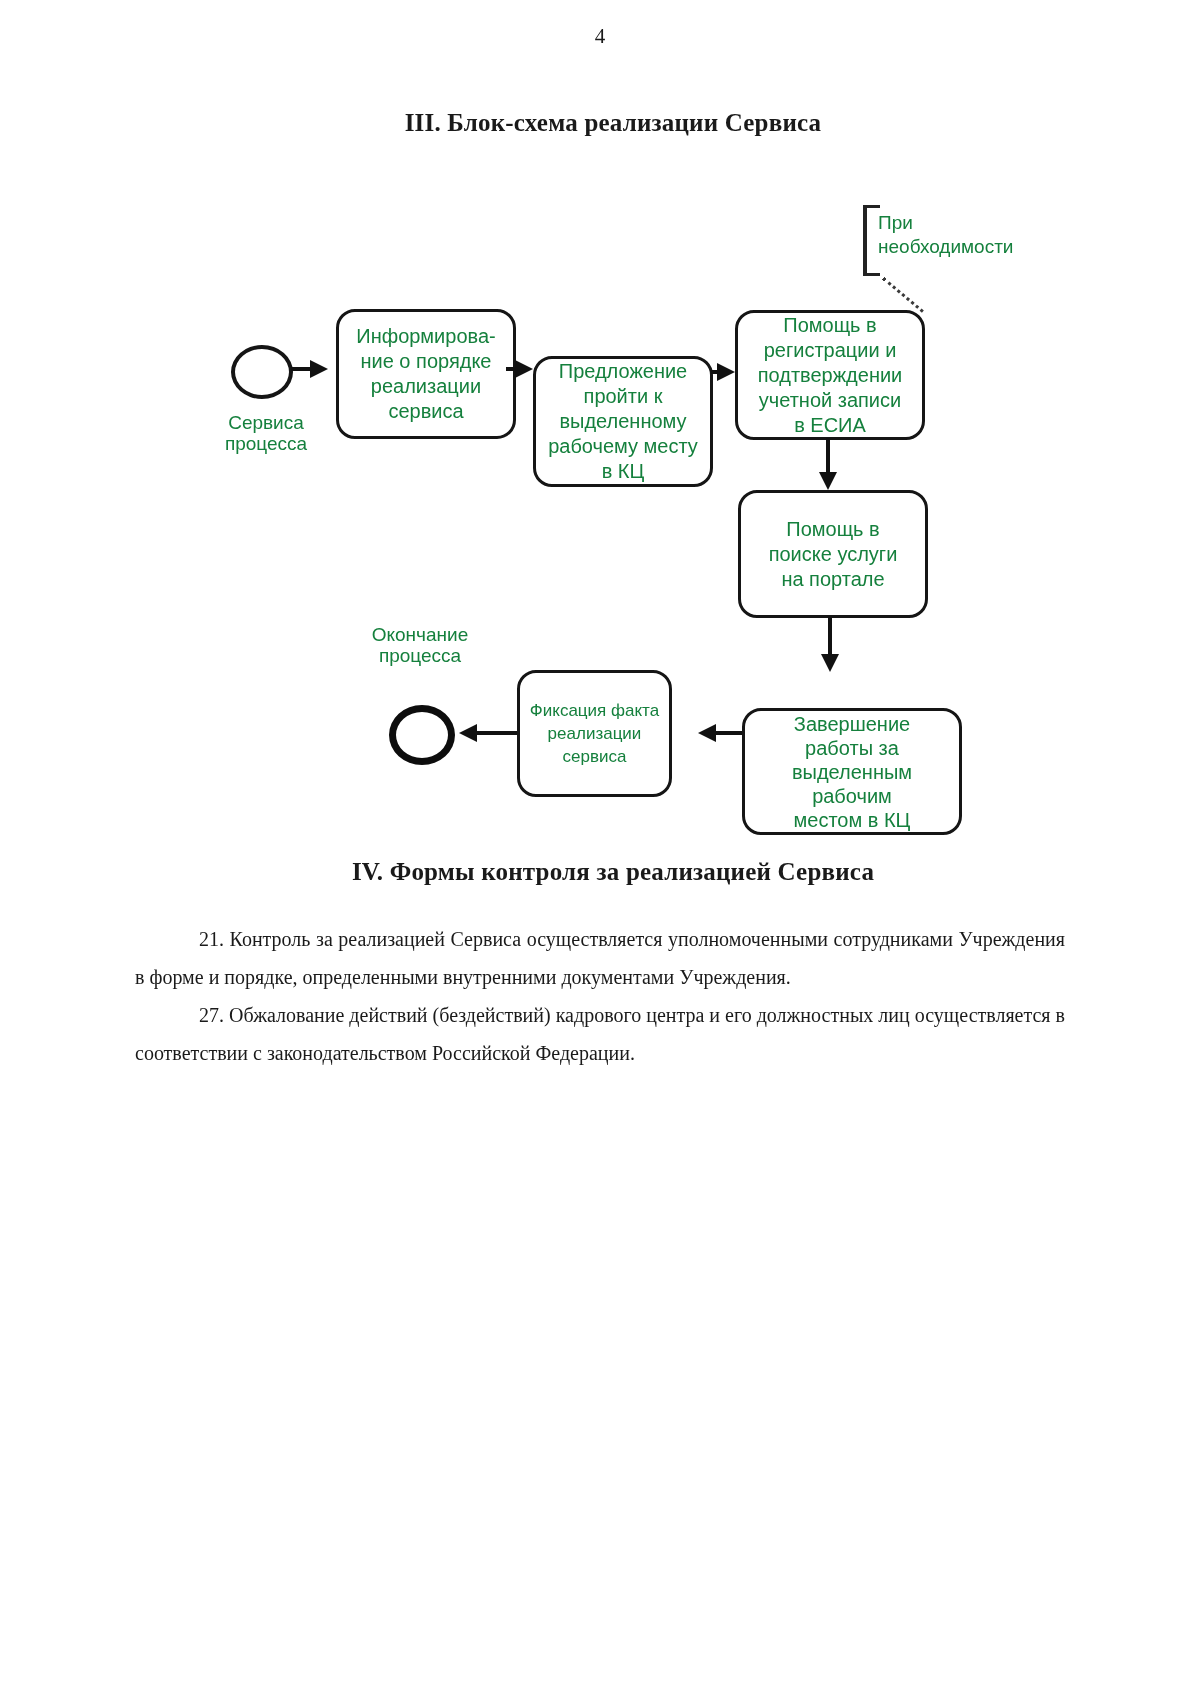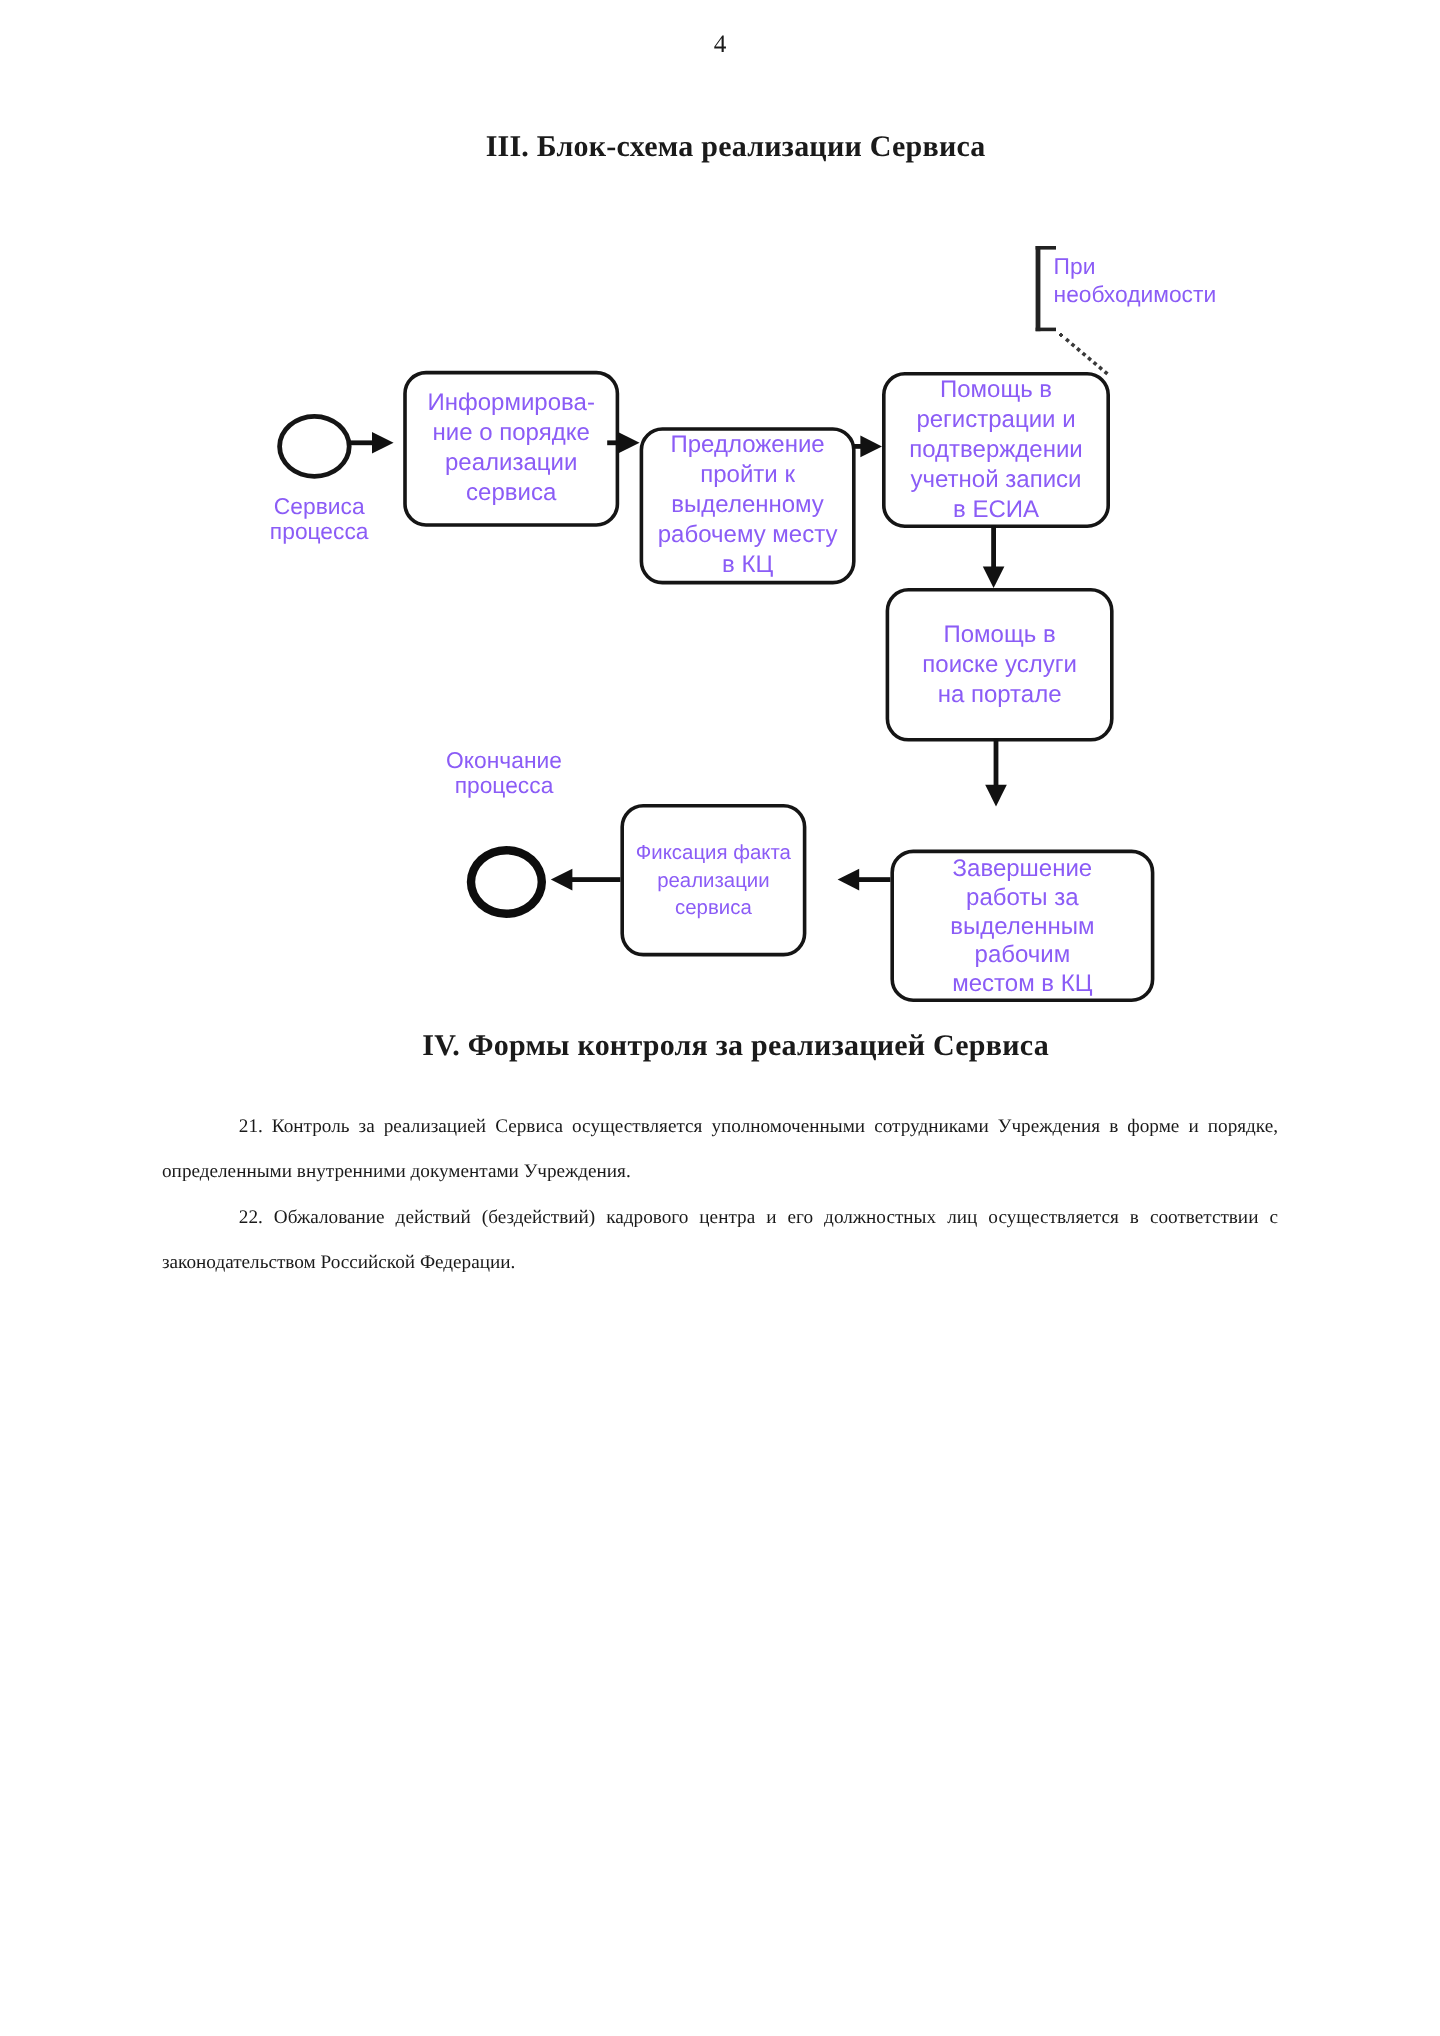--- a/index.html
+++ b/index.html
@@ -32,21 +32,21 @@
   }
   #heading-iii { top: 109px; }
   #heading-iv  { top: 858px; }
 
   
   .diagram {
     position: absolute;
     top: 0; left: 0;
     width: 1200px; height: 860px;
     font-family: "Liberation Sans", sans-serif;
-    color: #8b5cf6;
+    color: #15803d;
   }
   .flow-box {
     position: absolute;
     border: 3px solid #151515;
     border-radius: 19px;
     background: #ffffff;
     display: flex;
     align-items: center;
     justify-content: center;
     text-align: center;
@@ -115,21 +115,21 @@
     border-left: 9px solid transparent;
     border-right: 9px solid transparent;
     border-top: 18px solid #111;
   }
 
   
   .bodytext {
     position: absolute;
     left: 135px; top: 920px;
     width: 930px;
-    font-size: 16px;
+    font-size: 20px;
     line-height: 38px;
     text-align: justify;
   }
   .bodytext p { text-indent: 64px; }
 </style>
 </head>
 <body>
 
 <div class="page">
 
@@ -211,16 +211,16 @@
 
     <div class="event-circle" id="end-circle"></div>
     <div class="flow-label" id="end-label">Окончание процесса</div>
 
   </div>
 
   <div class="heading" id="heading-iv">IV. Формы контроля за реализацией Сервиса</div>
 
   <div class="bodytext">
     <p>21. Контроль за реализацией Сервиса осуществляется уполномоченными сотрудниками Учреждения в форме и порядке, определенными внутренними документами Учреждения.</p>
-    <p>22. Обжалование действий (бездействий) кадрового центра и его должностных лиц осуществляется в соответствии с законодательством Российской Федерации.</p>
+    <p>27. Обжалование действий (бездействий) кадрового центра и его должностных лиц осуществляется в соответствии с законодательством Российской Федерации.</p>
   </div>
 
 </div>
 
 </body></html>

